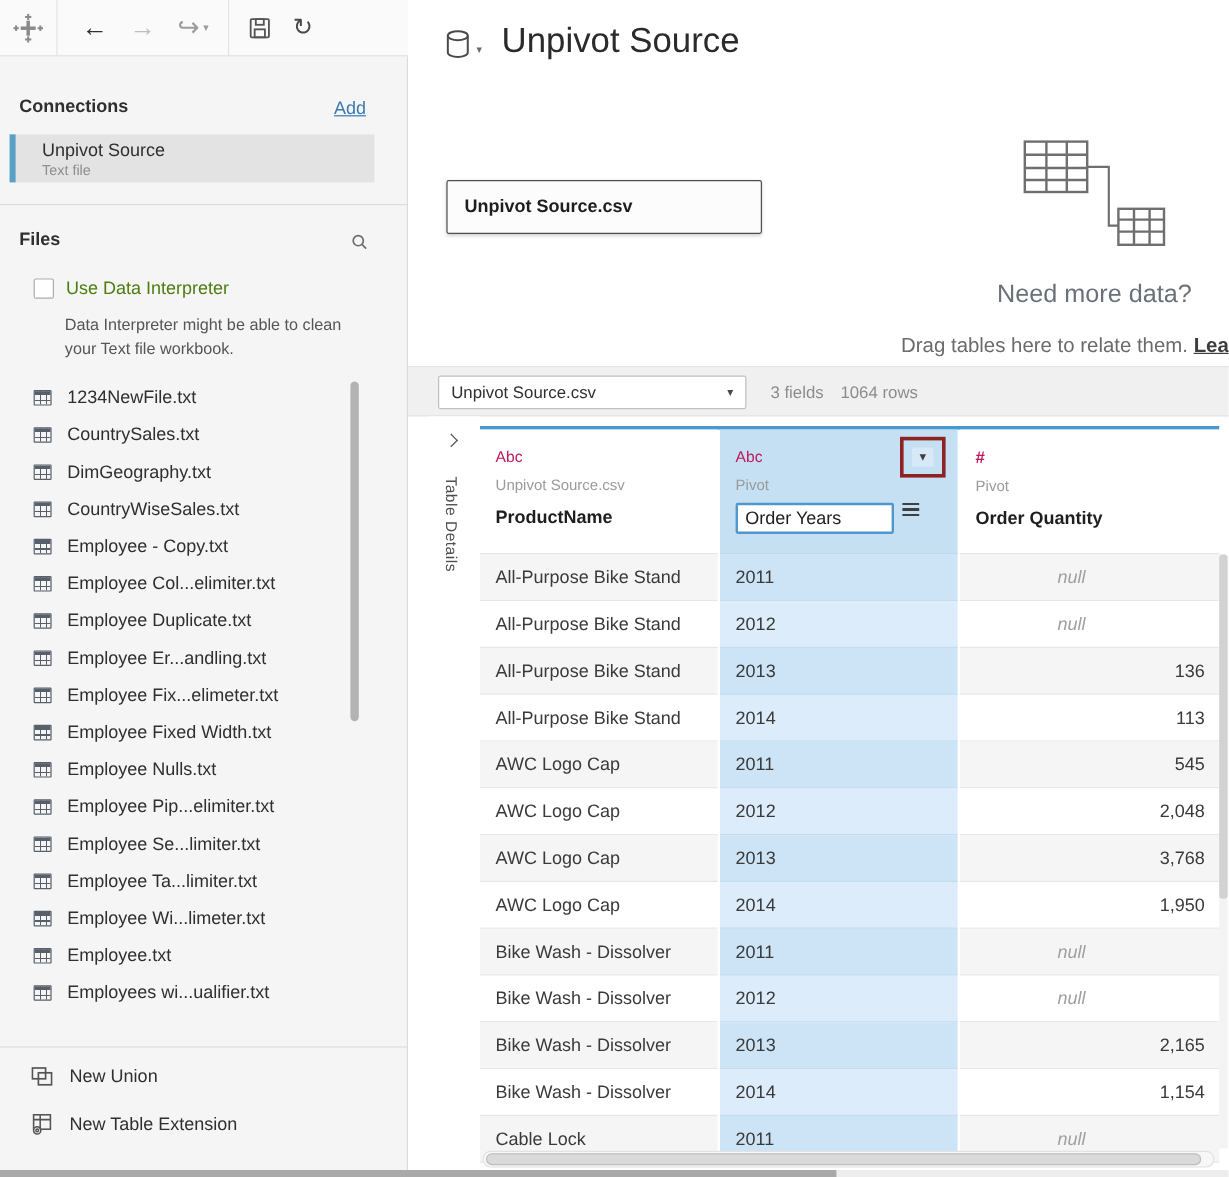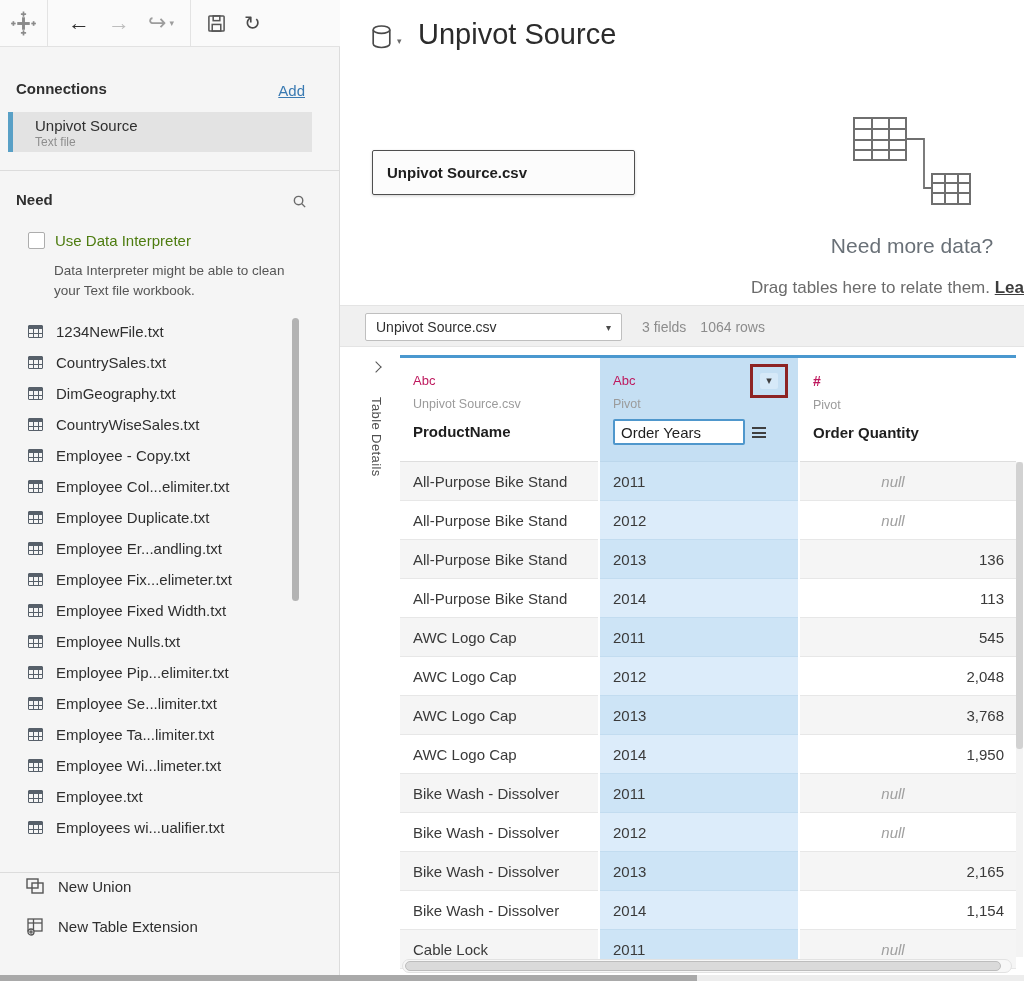--- a/index.html
+++ b/index.html
@@ -47,21 +47,21 @@
   .tbl-icon { flex:0 0 auto; width:15px; height:13px; border:1px solid #57606a; border-radius:1px;
     background:
       linear-gradient(to bottom,#57606a 0 3px,transparent 3px),
       linear-gradient(to right,transparent 0 4px,#57606a 4px 5px,transparent 5px 9px,#57606a 9px 10px,transparent 10px),
       linear-gradient(to bottom,transparent 0 7px,#57606a 7px 8px,transparent 8px); }
   .file-label { margin-left:13px; font-size:15px; color:#2f2f2f; white-space:nowrap; }
 
   .sb-scroll { position:absolute; left:292px; top:318px; width:7px; height:544px; }
   .sb-thumb { position:absolute; left:0; top:0; width:7px; height:283px; background:#b3b3b3; border-radius:4px; }
 
-  .sb-action { position:absolute; left:0; width:320px; height:38px; display:flex; align-items:flex-start;
+  .sb-action { position:absolute; left:0; width:320px; height:38px; display:flex; align-items:center;
                padding-left:26px; cursor:pointer; }
   .sb-action .lbl { margin-left:14px; font-size:15px; color:#2f2f2f; }
 
   
   .main { position:absolute; left:340px; top:0; width:684px; height:100%; background:#fff; }
 
   .ds-icon { position:absolute; left:30px; top:24px; display:flex; }
   .ds-caret { position:absolute; left:57px; top:36px; font-size:9px; color:#6b6b6b; }
   .page-title { position:absolute; left:78px; top:18px; font-size:29px; color:#2b2b2b; font-weight:400; }
 
@@ -103,21 +103,21 @@
   .htype { font-size:13px; color:#be185d; }
   .htype.num { font-size:14px; font-weight:700; }
   .hsource { margin-top:9px; font-size:12.5px; color:#9b9b9b; }
   .hfield { margin-top:12px; font-size:15px; font-weight:700; color:#1e1e1e; }
 
   .caret-annot { position:absolute; top:6px; right:10px; width:38px; height:34px;
                  border:3px solid #8d2323; display:flex; align-items:center; justify-content:center; }
   .caret-btn { padding:1px 6px 2px; background:#d6e9f8; border-radius:2px; font-size:11px;
                color:#3f3f3f; cursor:pointer; }
 
-  .edit-row { margin-top:8px; display:flex; align-items:center; }
+  .edit-row { margin-top:8px; display:flex; }
   .field-input { width:132px; height:26px; border:2px solid #4f97cc; border-radius:2px;
                  padding:0 6px; font-size:15px; color:#1e1e1e; background:#fff;
                  font-family:"Liberation Sans","DejaVu Sans",sans-serif; }
   .fmt-icon { margin-left:7px; width:14px; height:11px; cursor:pointer;
               background:repeating-linear-gradient(to bottom,#3f3f3f 0 2px,transparent 2px 4.5px); }
 
   .grid-body { position:absolute; left:0; top:107px; }
   .grow { display:flex; cursor:default; }
   .gcell { height:39px; display:flex; align-items:center; font-size:15px; color:#3a3a3a; }
   .gcell.c1 { width:198px; margin-right:2px; padding-left:13px; border-bottom:1px solid #e7e7e7; }
@@ -183,21 +183,21 @@
     <div class="sec-head" style="top:80px">Connections</div>
     <div class="add-link">Add</div>
 
     <div class="conn-item">
       <div class="conn-name">Unpivot Source</div>
       <div class="conn-type">Text file</div>
     </div>
 
     <div class="sb-divider" style="top:170px"></div>
 
-    <div class="sec-head" style="top:191px">Need</div>
+    <div class="sec-head" style="top:191px">Files</div>
     <span class="search-icon">
       <svg width="15" height="15" viewBox="0 0 16 16" fill="none" stroke="#6b6b6b" stroke-width="1.5">
         <circle cx="7" cy="7" r="4.5"></circle>
           <line x1="10.5" y1="10.5" x2="14" y2="14"></line>
       </svg>
     </span>
 
     <div class="chk-row">
       <span class="checkbox"></span>
       <span class="chk-label">Use Data Interpreter</span>

